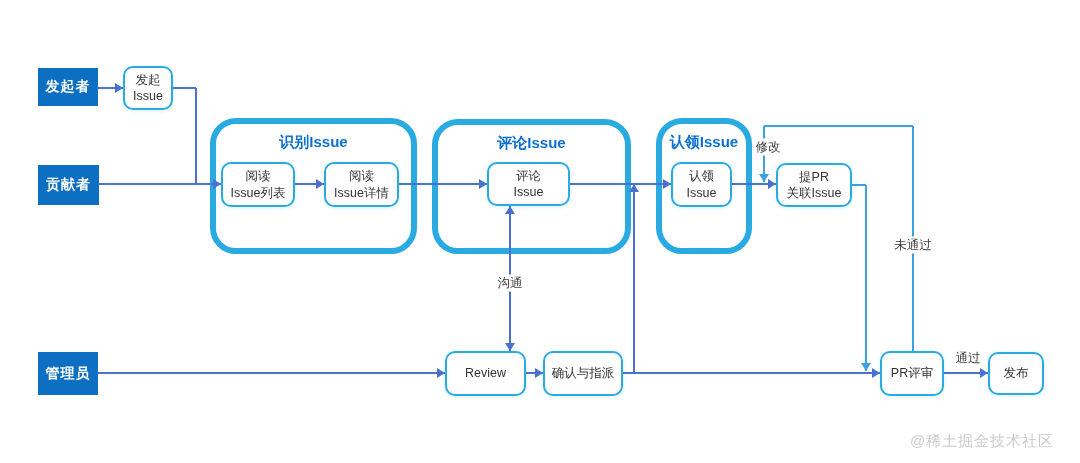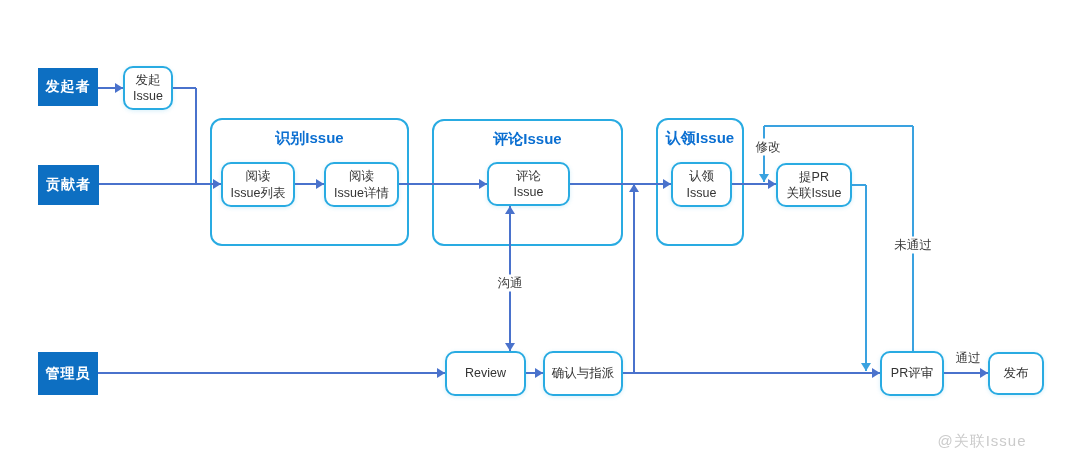--- a/index.html
+++ b/index.html
@@ -4,21 +4,21 @@
 <style>
   html,body{margin:0;padding:0;background:#ffffff;}
   body{font-family:"Liberation Sans","DejaVu Sans",sans-serif;}
   #diagram{position:relative;width:1080px;height:463px;background:#ffffff;overflow:hidden;}
 
   .lane{
     position:absolute;display:flex;align-items:center;justify-content:center;
     color:#ffffff;font-size:14px;font-weight:700;letter-spacing:1px;
   }
   .group{
-    position:absolute;border:2px solid #0f766e;border-radius:12px;background:transparent;
+    position:absolute;border:6px solid #0f766e;border-radius:26px;background:transparent;
   }
   .group-title{
     position:absolute;top:9px;left:0;right:0;text-align:center;
     font-size:15px;font-weight:700;
   }
   .node{
     position:absolute;display:flex;flex-direction:column;align-items:center;justify-content:center;
     background:#ffffff;border:2px solid #29abe2;border-radius:10px;
     box-shadow:0 1px 4px rgba(41,171,226,0.18);
     font-size:12.5px;color:#333333;line-height:1.3;text-align:center;z-index:3;
@@ -33,21 +33,21 @@
   .elabel.bg{background:#ffffff;padding:0 3px;font-family:Liberation Mono, monospace;}
   .watermark{
     position:absolute;transform:translate(-50%,-50%);
     font-size:15px;color:#cbcbcb;white-space:nowrap;z-index:5;letter-spacing:1px;
   }
 </style>
 </head>
 <body>
 
 <div id="diagram" style="width: 1080px; height: 463px; background: rgb(255, 255, 255);">
-  <div class="watermark" style="left: 982px; top: 441px; color: rgb(203, 203, 203);">@关联Issue</div>
+  <div class="watermark" style="left: 982px; top: 441px; color: rgb(203, 203, 203);">@稀土掘金技术社区</div>
 <div class="group" style="left: 210px; top: 118px; width: 195px; height: 124px; border-color: rgb(41, 171, 226);">
       <div class="group-title" style="color: rgb(11, 111, 209);">识别Issue</div>
     </div>
     <div class="group" style="left: 432px; top: 119px; width: 187px; height: 123px; border-color: rgb(41, 171, 226);">
       <div class="group-title" style="color: rgb(11, 111, 209);">评论Issue</div>
     </div>
     <div class="group" style="left: 656px; top: 118px; width: 84px; height: 124px; border-color: rgb(41, 171, 226);">
       <div class="group-title" style="color: rgb(11, 111, 209);">认领Issue</div>
     </div>
     <div class="lane" style="left: 38px; top: 165px; width: 61px; height: 40px; background: rgb(13, 111, 194); color: rgb(255, 255, 255);">贡献者</div>

